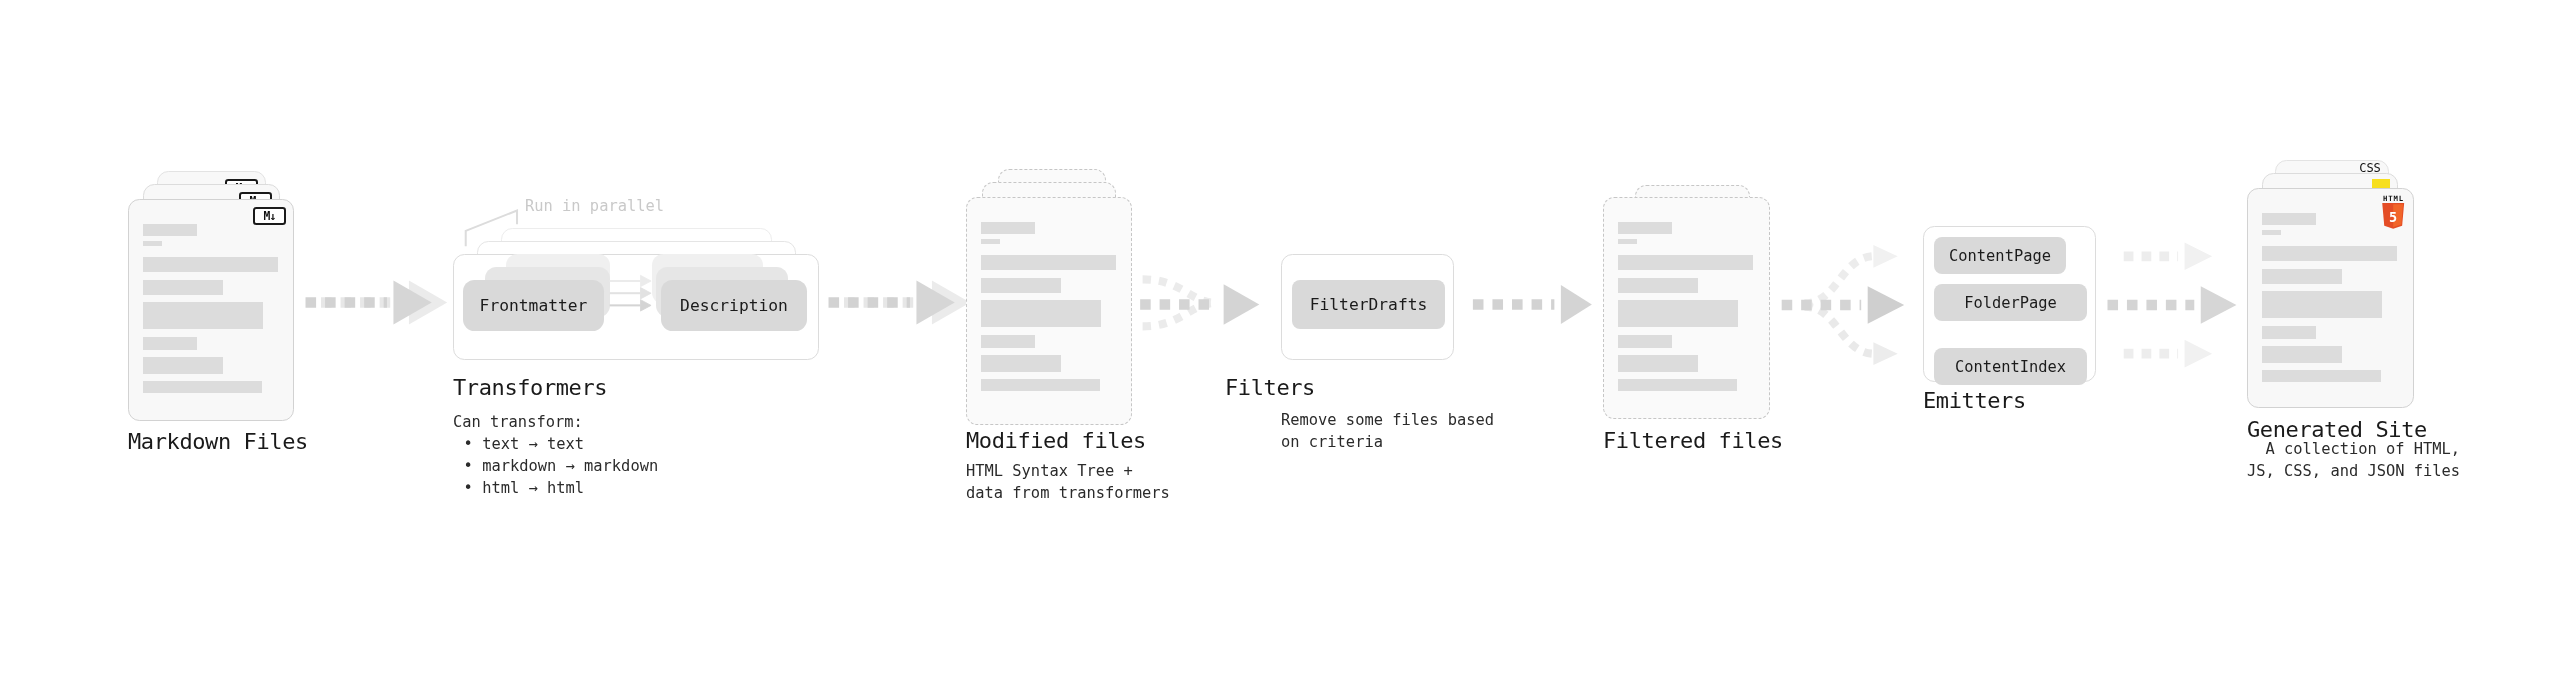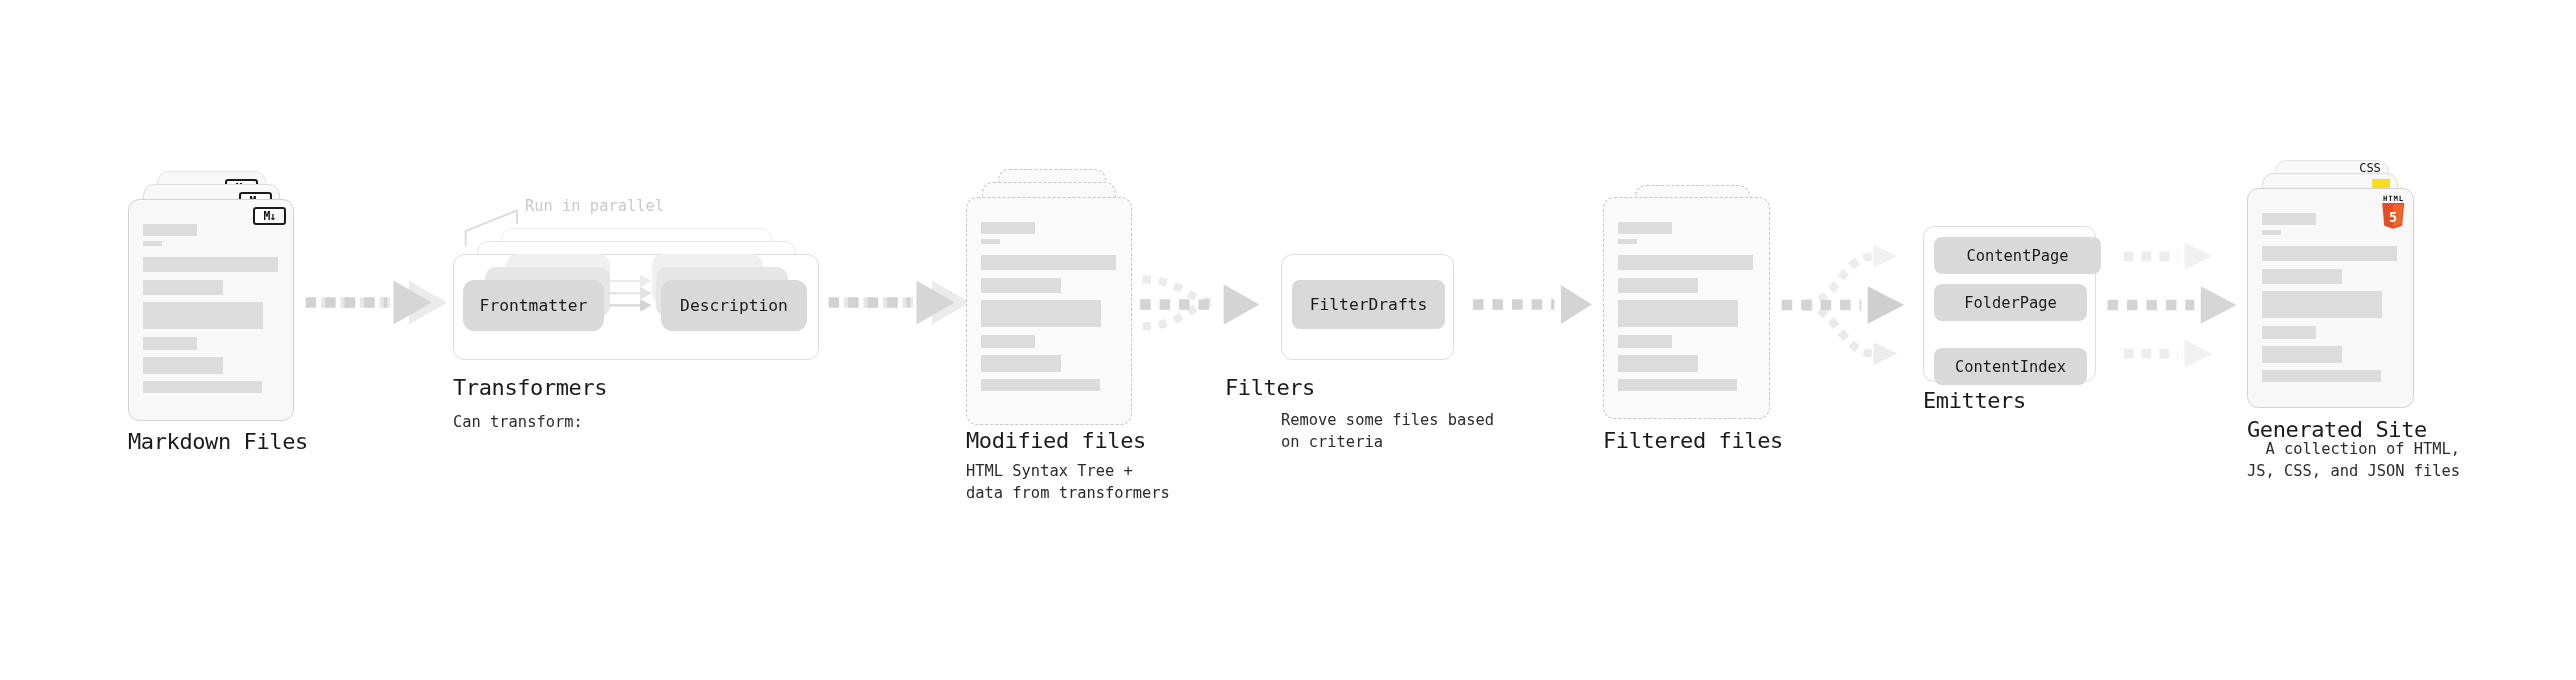--- a/index.html
+++ b/index.html
@@ -109,20 +109,25 @@
         <polygon points="40,20 53,27 40,34"></polygon>
       </g>
     <g stroke="#d4d4d4" fill="#d4d4d4">
         <line x1="2" y1="42" x2="40" y2="42" stroke-width="2.5"></line>
         <polygon points="40,35 53,42 40,49"></polygon>
       </g>
   </svg>
 
   <div class="t-title" style="left:453px;top:375px;">Transformers</div>
   <div class="t-sub" style="left:453px;top:411px;">Can transform:</div>
+  <div class="bullets" style="left:453px;top:433px;">
+    <div>• text → text</div>
+    <div>• markdown → markdown</div>
+    <div>• html → html</div>
+  </div>
 
   <svg class="abs" style="left:822px;top:256px;" width="171" height="98" viewBox="0 0 210 120">
     <g transform="translate(17,-22)">
       <line x1="10" y1="79" x2="110" y2="79" stroke="#e7e7e7" stroke-width="13" stroke-dasharray="13 11"></line>
       <polygon points="118,52 165,79 118,106" fill="#ebebeb"></polygon>
     </g>
     <line x1="8" y1="57" x2="108" y2="57" stroke="#d2d2d2" stroke-width="13" stroke-dasharray="13 11"></line>
     <polygon points="116,30 163,57 116,84" fill="#d6d6d6"></polygon>
   </svg>
 
@@ -180,21 +185,21 @@
   <svg class="abs" style="left:1776px;top:236px;" width="142" height="142" viewBox="0 0 175 175">
     <path d="M 35,83 C 75,83 80,28 118,25" fill="none" stroke="#ececec" stroke-width="10" stroke-dasharray="10 9"></path>
     <polygon points="120,11 150,25 120,39" fill="#f1f1f1"></polygon>
     <path d="M 35,87 C 75,87 80,142 118,145" fill="none" stroke="#e9e9e9" stroke-width="10" stroke-dasharray="10 9"></path>
     <polygon points="120,131 150,145 120,159" fill="#ececec"></polygon>
     <line x1="7" y1="85" x2="105" y2="85" stroke="#d4d4d4" stroke-width="13" stroke-dasharray="13 11"></line>
     <polygon points="113,62 158,85 113,108" fill="#cfcfcf"></polygon>
   </svg>
 
   <div class="box" style="left:1923px;top:226px;width:173px;height:156px;"></div>
-  <div class="node small" style="left:1934px;top:237px;width:167px;height:37px;">ContentPage</div>
+  <div class="node small" style="left:1934px;top:237px;width:132px;height:37px;">ContentPage</div>
   <div class="node small" style="left:1934px;top:284px;width:153px;height:37px;text-align:right;">FolderPage</div>
   <div class="node small" style="left:1934px;top:332px;width:153px;height:37px;margin-top:16px;">ContentIndex</div>
   <div class="t-title" style="left:1923px;top:388px;">Emitters</div>
 
   <svg class="abs" style="left:2101px;top:236px;" width="146" height="142" viewBox="0 0 180 175">
     <line x1="28" y1="25" x2="95" y2="25" stroke="#ededed" stroke-width="12" stroke-dasharray="12 10"></line>
     <polygon points="103,8 137,25 103,42" fill="#f1f1f1"></polygon>
     <line x1="8" y1="85" x2="115" y2="85" stroke="#d4d4d4" stroke-width="13" stroke-dasharray="13 11"></line>
     <polygon points="123,62 167,85 123,108" fill="#d6d6d6"></polygon>
     <line x1="28" y1="145" x2="95" y2="145" stroke="#ededed" stroke-width="12" stroke-dasharray="12 10"></line>

